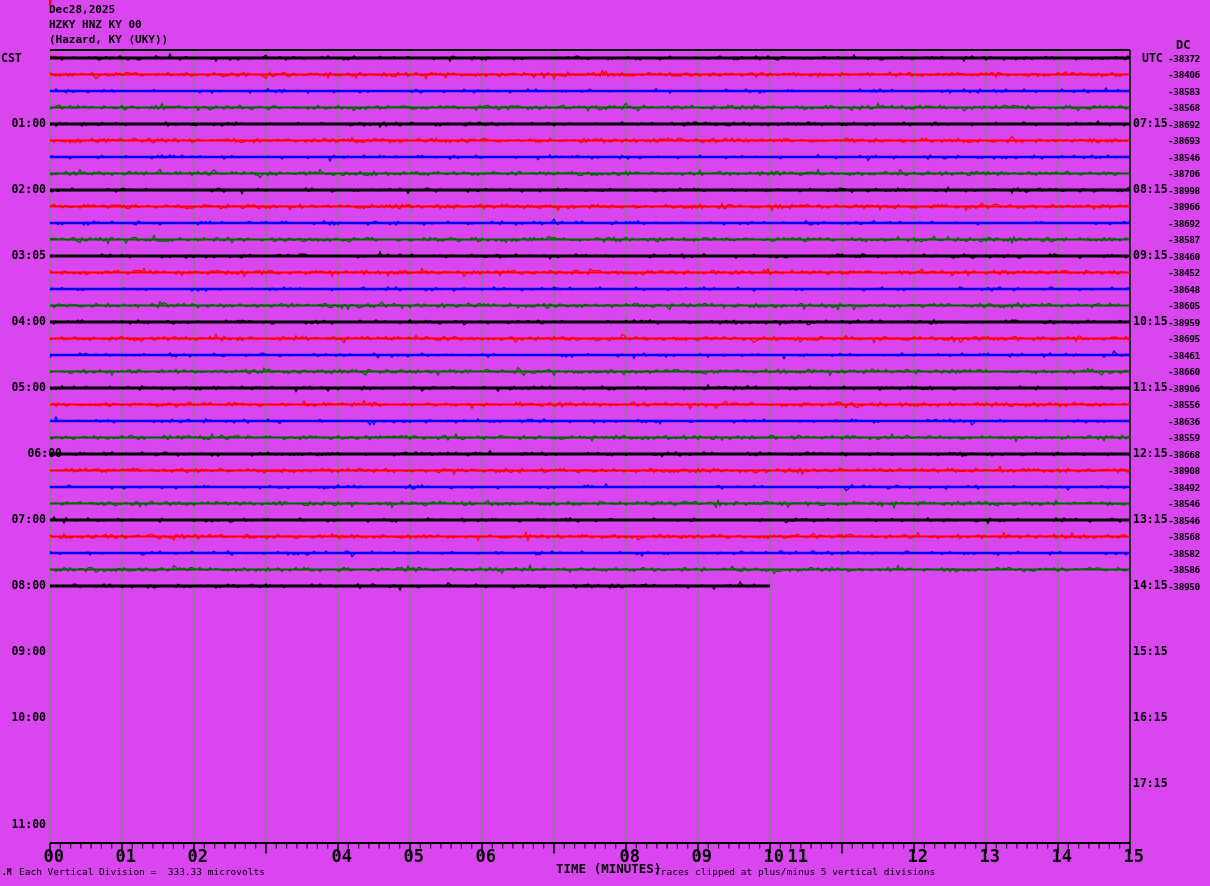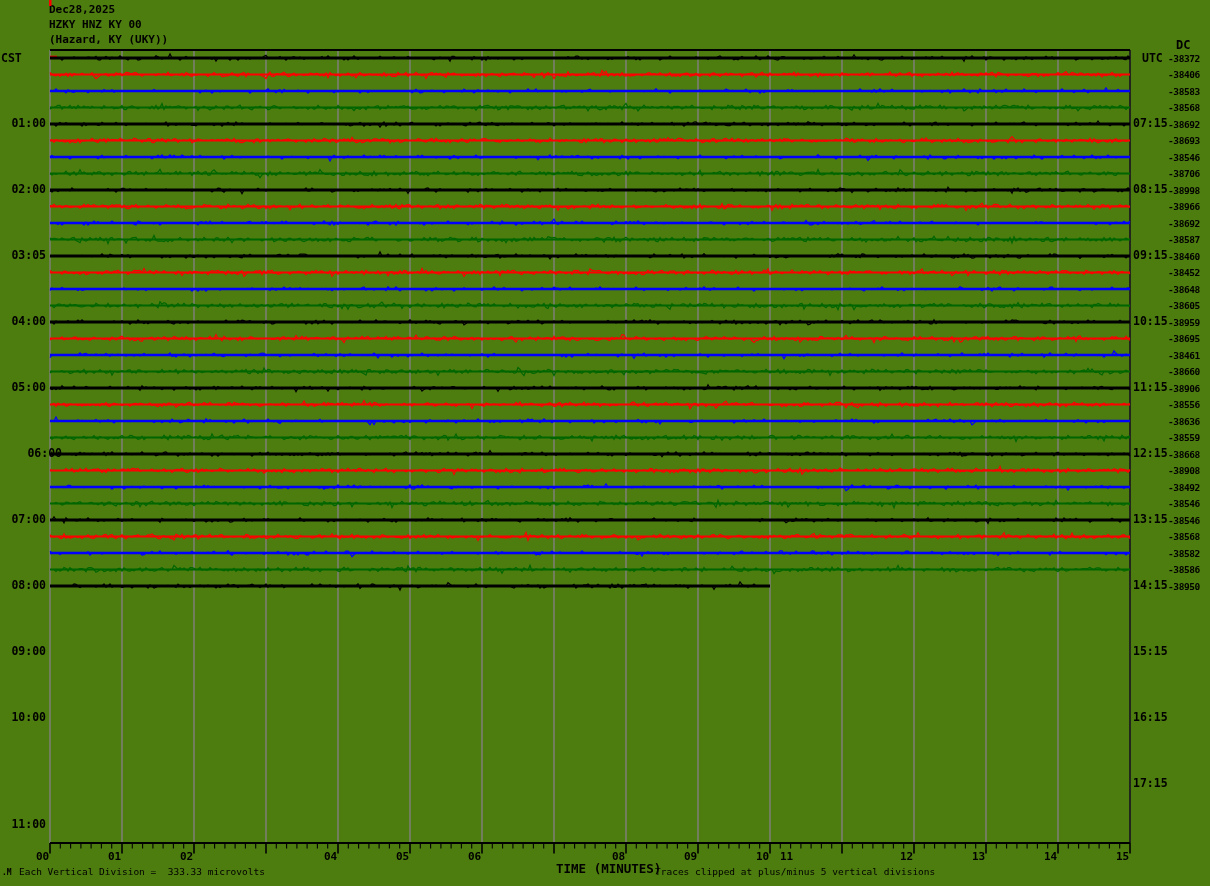--- a/index.html
+++ b/index.html
@@ -1,30 +1,30 @@
 <!DOCTYPE html>
 <html><head>
 <meta charset="utf-8">
 <style>
   html,body{margin:0;padding:0;background:#ffffff;}
   #screen{
     position:relative;
     width:1210px;height:886px;
-    background:#4d7c0f;
+    background:#d946ef;
     font-family:"DejaVu Sans Mono", monospace;
     color:#000;
     overflow:hidden;
   }
   .abs{position:absolute;white-space:pre;}
   .title-line{font-weight:bold;font-size:11px;line-height:15px;}
   .hdr{font-weight:bold;font-size:11.5px;line-height:14px;}
   .hlab{font-weight:bold;font-size:11.5px;line-height:15px;}
   .dcv{font-weight:bold;font-size:9.5px;line-height:11px;letter-spacing:-0.4px;}
   .dctag{font-weight:bold;font-size:12px;line-height:8px;}
-  .xtick{font-weight:bold;font-size:11px;line-height:13px;text-align:left;}
+  .xtick{font-weight:bold;font-size:17px;line-height:13px;text-align:right;}
   .foot-small{font-weight:normal;font-size:9.5px;line-height:11px;}
   .xlabel{font-weight:bold;font-size:12.5px;line-height:14px;}
   .corner{font-weight:bold;font-size:8px;line-height:8px;}
   #plot-svg{position:absolute;left:0;top:0;}
 </style>
 </head>
 <body>
 
 <div id="screen">
 

